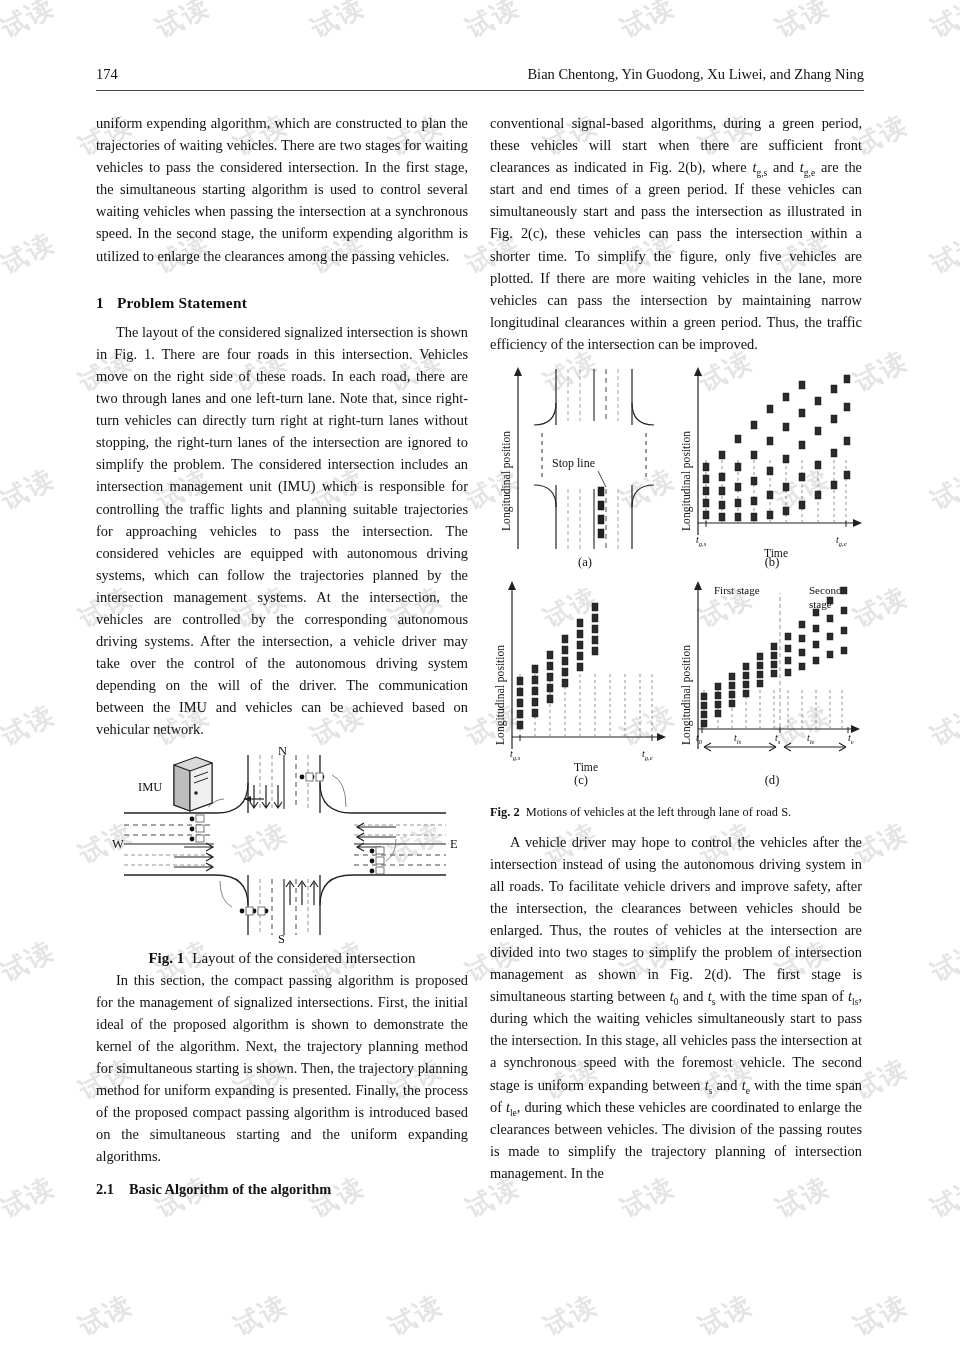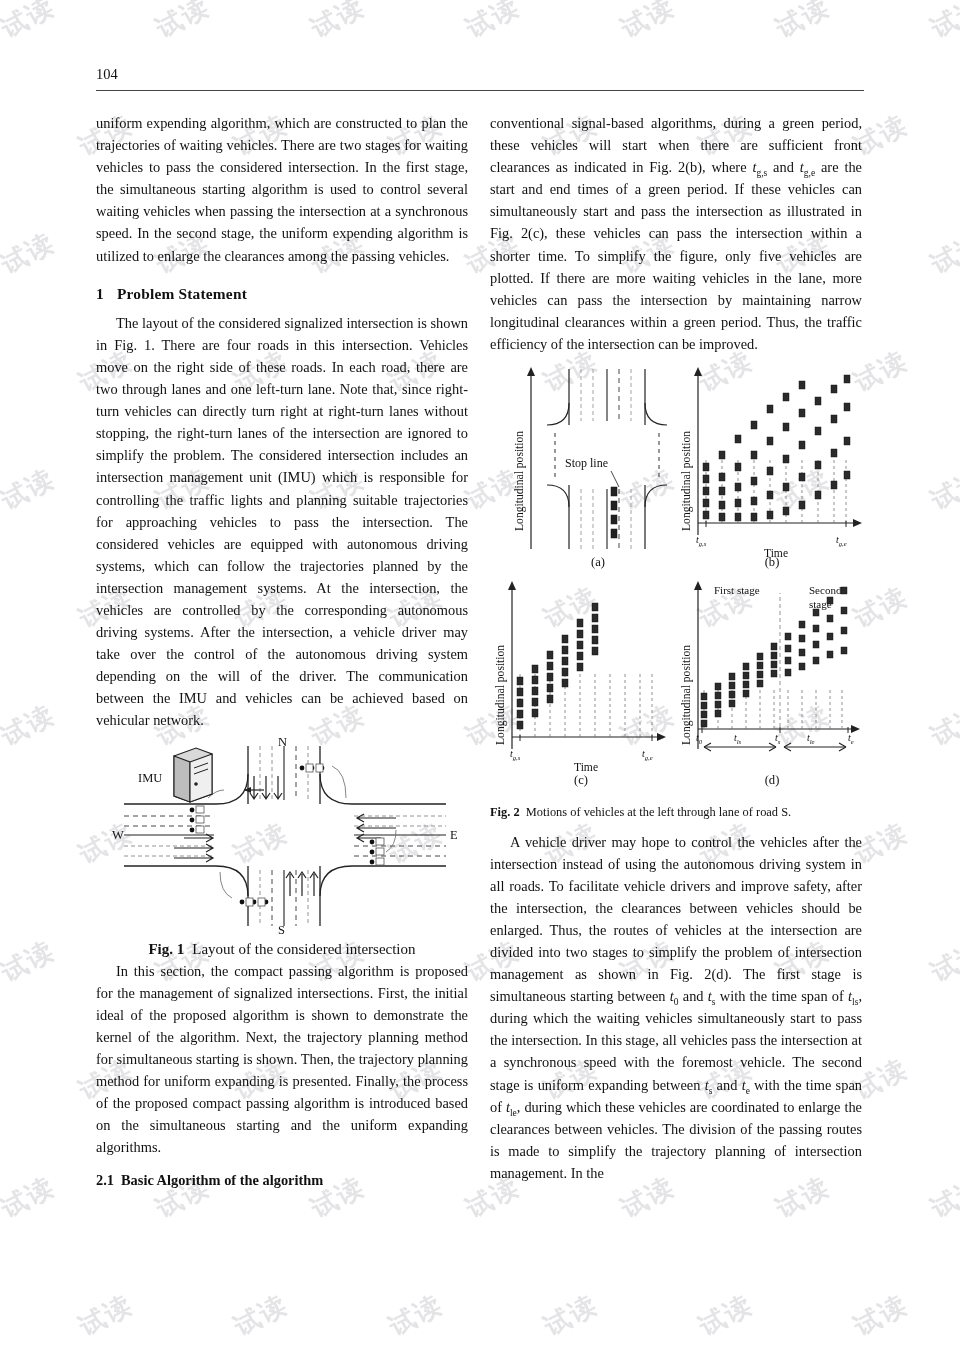--- a/index.html
+++ b/index.html
@@ -83,30 +83,30 @@
 
   p.body {
     margin: 0 0 0 0;
     text-align: justify;
   }
   p.indent { text-indent: 20px; }
 
   h2.sec {
     font-size: 15.4px;
     font-weight: bold;
-    margin: 16px 0 7px 0;
+    margin: 25px 0 7px 0;
     letter-spacing: .2px;
   }
   h2.sec .num { margin-right: 13px; }
   h3.subsec {
     font-size: 14.4px;
     font-weight: bold;
     margin: 11px 0 5px 0;
   }
-  h3.subsec .num { margin-right: 7px; }
+  h3.subsec .num { margin-right: 15px; }
 
   .caption {
     font-size: 12.4px;
     line-height: 17.5px;
     text-align: justify;
   }
   .caption .lead { font-weight: bold; }
 
   sub { font-size: .66em; line-height: 0; }
   .ital { font-style: italic; }
@@ -245,21 +245,22 @@
     <span class="wm" style="left: 232.5px; top: 1298px;">试读</span>
     <span class="wm" style="left: 387.5px; top: 1298px;">试读</span>
     <span class="wm" style="left: 542.5px; top: 1298px;">试读</span>
     <span class="wm" style="left: 697.5px; top: 1298px;">试读</span>
     <span class="wm" style="left: 852.5px; top: 1298px;">试读</span>
   </div>
 
 <div id="page">
 
   <div class="header">
-    <span class="pageno">104</span>
+    <span class="pageno">174</span>
+    <span class="authors">Bian Chentong, Yin Guodong, Xu Liwei, and Zhang Ning</span>
     <div class="rule"></div>
   </div>
 
   <div class="col col-left">
 
     <p class="body">uniform expending algorithm, which are constructed to plan the trajectories of waiting vehicles. There are two stages for waiting vehicles to pass the considered intersection. In the first stage, the simultaneous starting algorithm is used to control several waiting vehicles when passing the intersection at a synchronous speed. In the second stage, the uniform expending algorithm is utilized to enlarge the clearances among the passing vehicles.</p>
 
     <h2 class="sec">
       <span class="num">1</span><span>Problem Statement</span>
     </h2>
@@ -392,21 +393,21 @@
     </h3>
 
   </div>
 
   <div class="col col-right">
 
     <p class="body"><span>conventional signal-based algorithms, during a green period, these vehicles will start when there are sufficient front clearances as indicated in Fig. 2(b), where </span><span class="ital">t</span><sub>g,s</sub><span> and </span><span class="ital">t</span><sub>g,e</sub><span> are the start and end times of a green period. If these vehicles can simultaneously start and pass the intersection as illustrated in Fig. 2(c), these vehicles can pass the intersection within a shorter time. To simplify the figure, only five vehicles are plotted. If there are more waiting vehicles in the lane, more vehicles can pass the intersection by maintaining narrow longitudinal clearances within a green period. Thus, the traffic efficiency of the intersection can be improved.</span></p>
 
     <div id="fig2">
 
-      <div class="panel" style="left:17px;top:0;width:182px;height:208px">
+      <div class="panel" style="left:4px;top:0;width:182px;height:208px">
         <div class="axis-y-label" style="left:2px;top:8px;height:160px">Longitudinal position</div>
         <svg width="182" height="190" viewBox="0 0 182 190">
 
           <line x1="24" y1="186" x2="24" y2="10" stroke="#222" stroke-width="1.2"></line>
           <path d="M24,4 L20,13 L28,13 z" fill="#222"></path>
 
           <line x1="62" y1="6" x2="62" y2="62" stroke="#222" stroke-width="1.2"></line>
           <line x1="138" y1="6" x2="138" y2="62" stroke="#222" stroke-width="1.2"></line>
           <line x1="62" y1="122" x2="62" y2="186" stroke="#222" stroke-width="1.2"></line>
           <line x1="138" y1="122" x2="138" y2="186" stroke="#222" stroke-width="1.2"></line>

